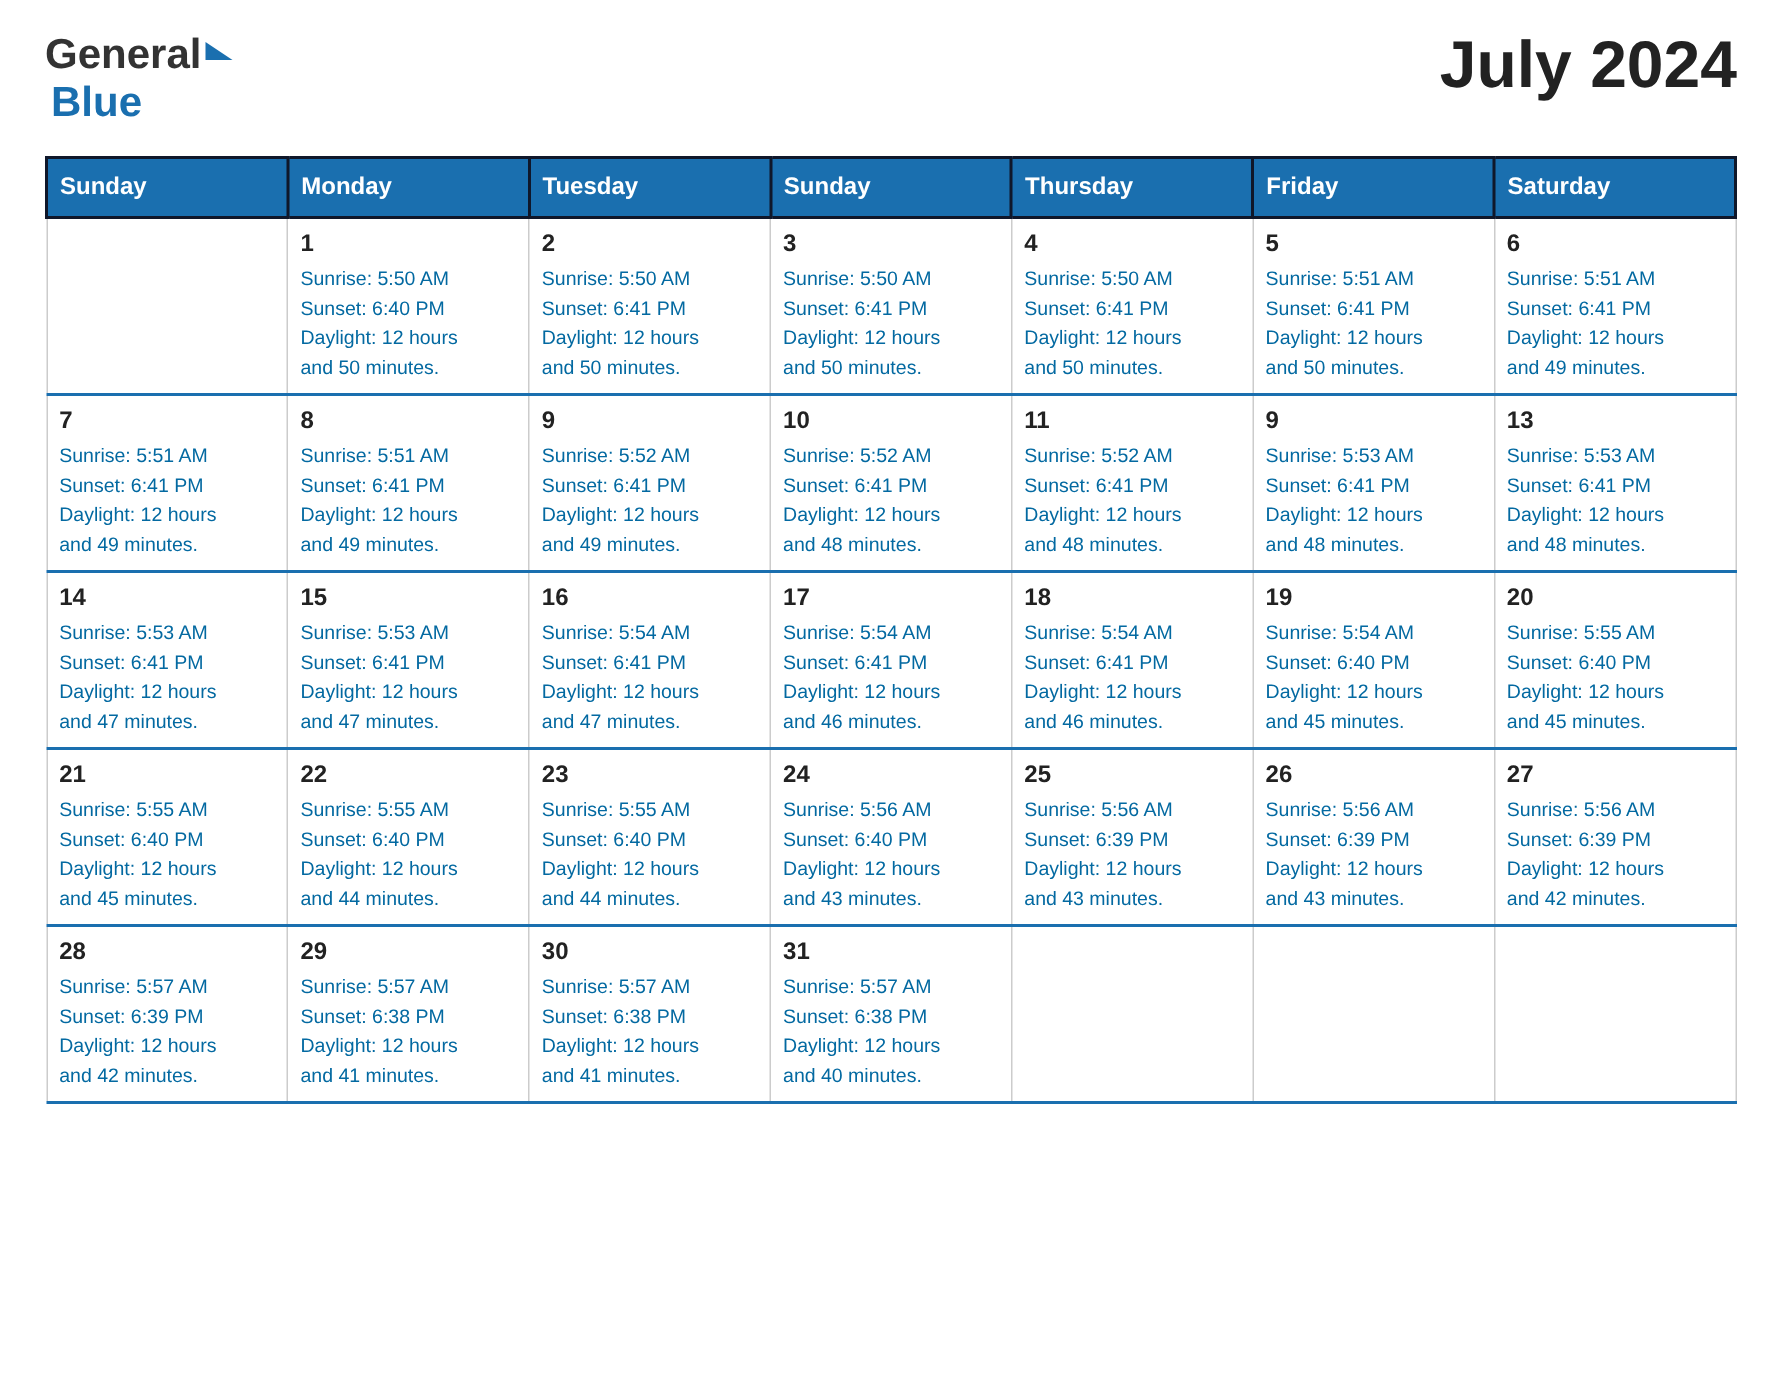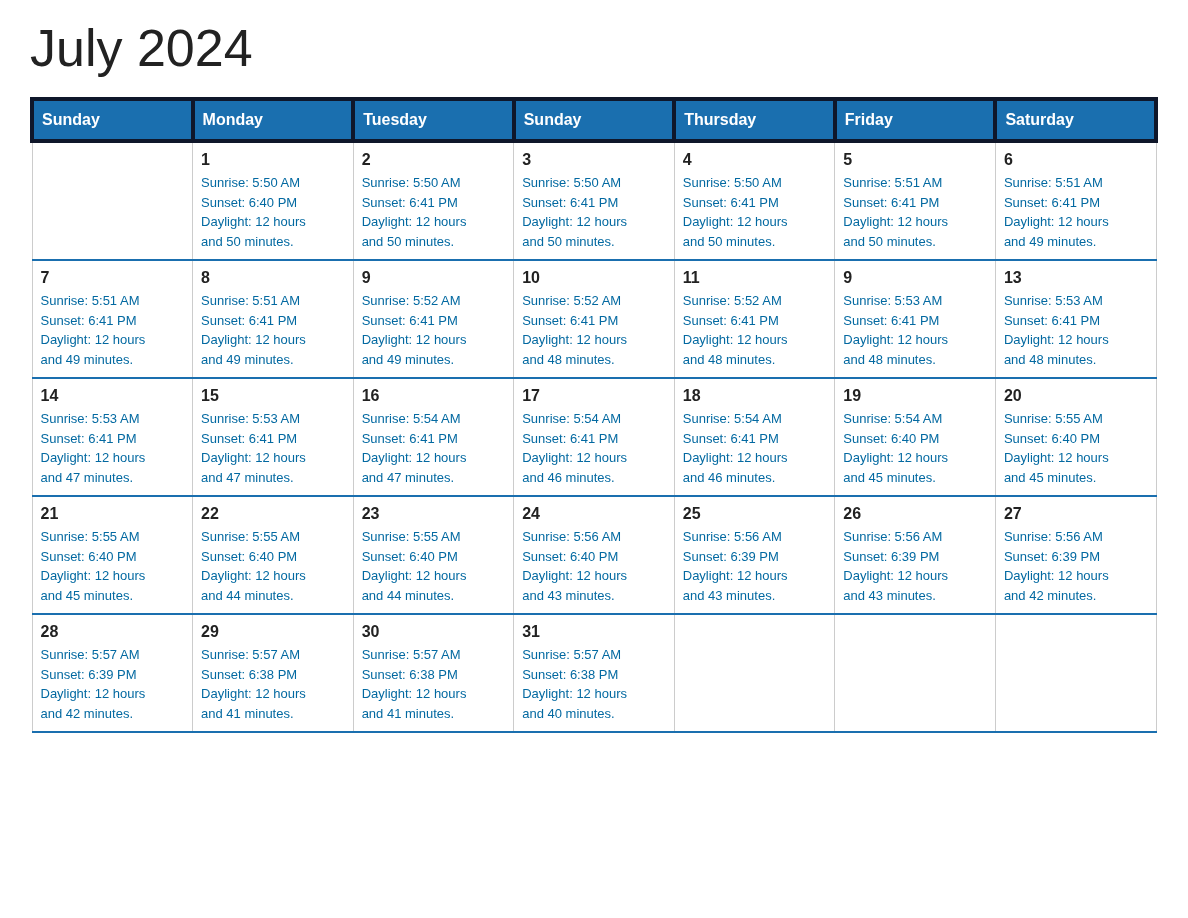--- a/index.html
+++ b/index.html
@@ -13,43 +13,43 @@
     .header-area {
       display: flex;
       justify-content: space-between;
       align-items: flex-start;
       margin-bottom: 20px;
     }
     .title-area {
       text-align: right;
     }
     .month-title {
-      font-size: 52px;
-      font-weight: normal;
+      font-size: 44px;
+      font-weight: bold;
       color: #222;
       line-height: 1.1;
     }
     .location-title {
       font-size: 22px;
       color: #444;
       margin-top: 4px;
     }
     table {
       width: 100%;
       border-collapse: collapse;
       table-layout: fixed;
     }
     thead tr th {
       background-color: #1a6faf;
       color: #fff;
       padding: 10px 8px;
       font-size: 16px;
       font-weight: bold;
       text-align: left;
-      border: 4px solid #0f172a;
+      border: 2px solid #0f172a;
     }
     tbody tr td {
       vertical-align: top;
       padding: 8px 8px;
       border: 1px solid #ccc;
       font-size: 13px;
       color: #333;
       min-height: 90px;
       height: 110px;
     }
@@ -94,20 +94,29 @@
       border-color: transparent transparent transparent #1a6faf;
       margin-left: 3px;
       vertical-align: middle;
       margin-bottom: 4px;
     }
   </style>
 </head>
 <body>
 
 <div class="header-area">
+  <div class="logo-wrapper">
+    <div class="logo-line1">
+      <span style="font-size:28px;font-weight:bold;color:#333;">General</span>
+      <span class="arrow-shape"></span>
+    </div>
+    <div class="logo-line2">
+      <span style="font-size:28px;font-weight:bold;color:#1a6faf;margin-left:2px;">Blue</span>
+    </div>
+  </div>
   <div class="title-area">
     <div class="month-title">July 2024</div>
   </div>
 </div>
 
 <table>
   <thead>
     <tr>
     <th>Sunday</th>
         <th>Monday</th>

